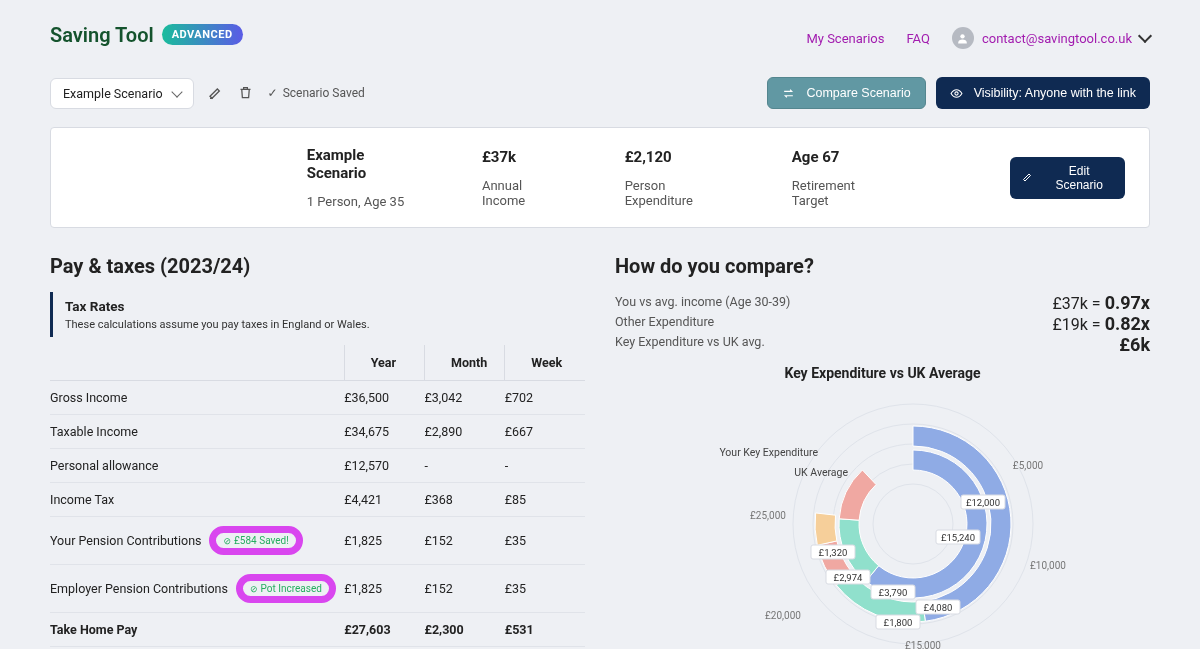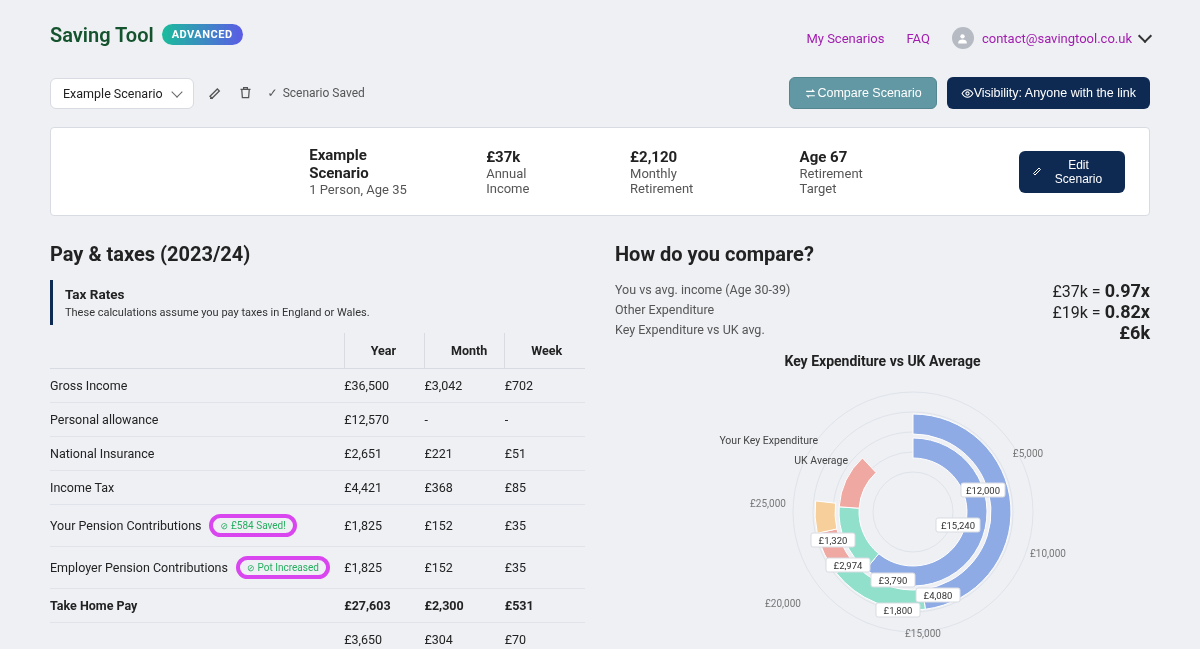--- a/index.html
+++ b/index.html
@@ -19,52 +19,52 @@
 
   
   .scenario-bar { display: flex; justify-content: space-between; align-items: center; margin-bottom: 18px; }
   .scenario-left { display: flex; align-items: center; gap: 14px; }
   .scenario-select { background: #fff; border: 1px solid #d8dbe2; border-radius: 6px; padding: 7px 12px; display: flex; align-items: center; gap: 10px; font-size: 12.5px; cursor: pointer; }
   .scenario-select .chev { width: 8px; height: 8px; border-right: 1.5px solid #666; border-bottom: 1.5px solid #666; transform: rotate(45deg); margin-top: -3px; }
   .icon-btn { width: 16px; height: 16px; cursor: pointer; color: #555; }
   .saved { font-size: 12px; color: #555; display: flex; align-items: center; gap: 5px; }
   .saved::before { content: "✓"; color: #555; }
   .scenario-right { display: flex; gap: 10px; }
-  .btn { border-radius: 6px; padding: 8px 14px; font-size: 12.5px; cursor: pointer; display: flex; align-items: center; gap: 0; border: none; }
+  .btn { border-radius: 6px; padding: 8px 14px; font-size: 12.5px; cursor: pointer; display: flex; align-items: center; gap: 11px; border: none; }
   .btn-compare { background: #6198a3; color: #fff; border: 1px solid #54868f; }
   .btn-visibility { background: #0f2a52; color: #fff; }
   .btn-edit { background: #0f2a52; color: #fff; font-size: 12px; padding: 7px 12px; }
   .ico { width: 13px; height: 13px; display: inline-block; }
 
   
   .summary { background: #fff; border: 1px solid #d8dbe2; border-radius: 4px; padding: 18px 24px; display: flex; align-items: center; gap: 60px; margin-bottom: 26px; }
   .summary-spacer { width: 180px; }
   .summary-item .h { font-size: 15px; font-weight: 700; color: #222; }
-  .summary-item .s { font-size: 13px; color: #555; margin-top: 0; }
+  .summary-item .s { font-size: 13px; color: #555; margin-top: 12px; }
   .summary .grow { flex: 1; }
 
   
   .cols { display: flex; gap: 30px; }
   .col { flex: 1; min-width: 0; }
   .col h2 { font-size: 20px; font-weight: 700; margin-bottom: 14px; }
 
   
   .infobox { border-left: 3px solid #0f2a52; padding: 6px 12px; margin-bottom: 8px; }
   .infobox .t { font-weight: 700; font-size: 13.5px; margin-bottom: 4px; }
   .infobox .d { font-size: 11px; color: #333; }
 
   
   table { width: 100%; border-collapse: collapse; font-size: 12.5px; }
   th { text-align: left; font-weight: 700; padding: 10px 6px 10px 16px; border-bottom: 1px solid #d8dbe2; border-left: 1px solid #d8dbe2;}
   th:first-child { border-left: none; }
   th span { padding-left: 10px; display: inline-block; }
   td { padding: 9px 6px 9px 0; border-bottom: 1px solid #e0e3e9; }
   tr.bold td { font-weight: 700; }
   .row-label { display: flex; align-items: center; gap: 8px; }
-  .pill { border: 4px solid #d946ef; color: #27ae60; border-radius: 999px; font-size: 10px; padding: 2px 7px; display: inline-flex; align-items: center; gap: 3px; }
+  .pill { border: 7px solid #d946ef; color: #27ae60; border-radius: 999px; font-size: 10px; padding: 2px 7px; display: inline-flex; align-items: center; gap: 3px; }
   .pill::before { content: "⊘"; font-size: 9px; }
 
   
   .compare-rows { display: flex; justify-content: space-between; gap: 20px; margin-bottom: 10px; }
   .compare-labels { font-size: 12.5px; color: #555; line-height: 1.6; }
   .compare-vals { text-align: right; }
   .compare-vals .line { font-size: 16px; }
   .compare-vals .big { font-weight: 700; font-size: 18px; }
 
   
@@ -143,21 +143,21 @@
     <div class="summary-item">
       <div class="h">Example Scenario</div>
       <div class="s">1 Person, Age 35</div>
     </div>
     <div class="summary-item">
       <div class="h">£37k</div>
       <div class="s">Annual Income</div>
     </div>
     <div class="summary-item">
       <div class="h">£2,120</div>
-      <div class="s">Monthly Retirement</div>
+      <div class="s">Person Expenditure</div>
     </div>
     <div class="summary-item">
       <div class="h">Age 67</div>
       <div class="s">Retirement Target</div>
     </div>
     <div class="grow"></div>
     <button class="btn btn-edit">
       <span class="ico">
         <svg viewBox="0 0 24 24" width="12" height="12" fill="none" stroke="#fff" stroke-width="2">
             <path d="M3 17l3 3 11-11-3-3L3 17z"></path>
@@ -191,36 +191,36 @@
                   <span>Gross Income</span>
                 </span>
               </td>
               <td>£36,500</td>
               <td>£3,042</td>
               <td>£702</td>
             </tr>
             <tr>
               <td>
                 <span class="row-label">
+                  <span>Taxable Income</span>
+                </span>
+              </td>
+              <td>£34,675</td>
+              <td>£2,890</td>
+              <td>£667</td>
+            </tr>
+            <tr>
+              <td>
+                <span class="row-label">
                   <span>Personal allowance</span>
                 </span>
               </td>
               <td>£12,570</td>
               <td>-</td>
               <td>-</td>
-            </tr>
-            <tr>
-              <td>
-                <span class="row-label">
-                  <span>National Insurance</span>
-                </span>
-              </td>
-              <td>£2,651</td>
-              <td>£221</td>
-              <td>£51</td>
             </tr>
             <tr>
               <td>
                 <span class="row-label">
                   <span>Income Tax</span>
                 </span>
               </td>
               <td>£4,421</td>
               <td>£368</td>
               <td>£85</td>

